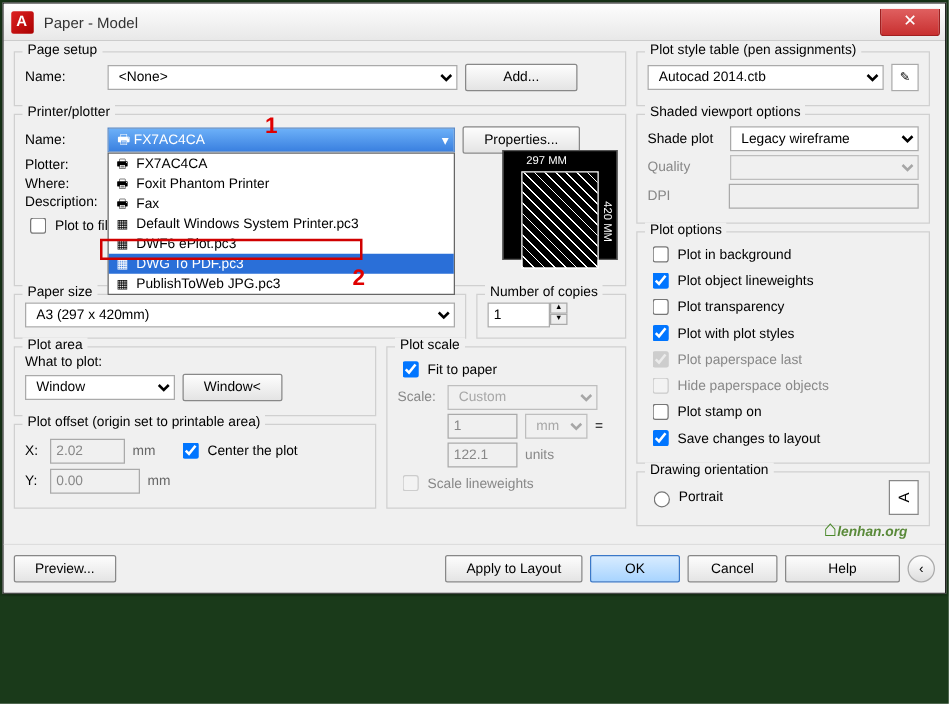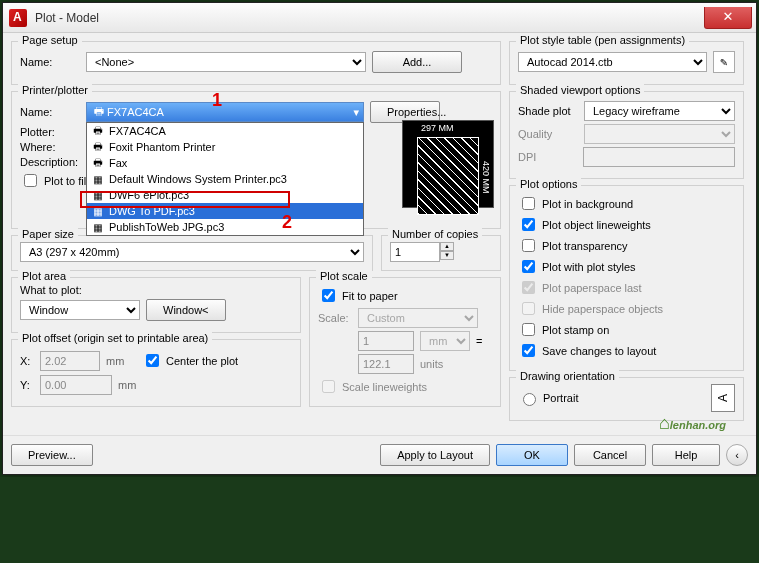--- a/index.html
+++ b/index.html
@@ -55,21 +55,21 @@
 .nav-arrow { width: 22px; height: 22px; border: 1px solid #aaa; border-radius: 11px; background: linear-gradient(#fff,#ddd); text-align: center; line-height: 20px; cursor: pointer; }
 .pos-rel { position: relative; }
 input:disabled, select:disabled { background:#f0f0f0; color:#888; }
 </style>
 </head>
 <body>
 
 <div class="window pos-rel">
   <div class="titlebar">
     <div class="logo"></div>
-    <div class="title">Plot - Model</div>
+    <div class="title">Paper - Model</div>
     <div class="spacer"></div>
     <div class="closebtn">✕</div>
   </div>
 
   <div class="body">
     <div class="leftcol">
 
       <div class="group">
         <span class="group-title">Page setup</span>
         <div class="row">
@@ -115,21 +115,21 @@
               <div class="dd-item hl">
                   <span class="ico">▦</span>
                   <span>DWG To PDF.pc3</span>
                 </div>
               <div class="dd-item">
                   <span class="ico">▦</span>
                   <span>PublishToWeb JPG.pc3</span>
                 </div>
             </div>
           </div>
-          <button class="btn" style="width:70px">Properties...</button>
+          <button class="btn" style="width:94px">Properties...</button>
         </div>
         <div class="row">
             <span class="label">Plotter:</span>
           </div>
         <div class="row">
             <span class="label">Where:</span>
           </div>
         <div class="row">
             <span class="label">Description:</span>
           </div>
@@ -297,18 +297,18 @@
       </div>
     </div>
   </div>
 
   <div class="footer">
     <button class="btn">Preview...</button>
     <div class="spacer"></div>
     <button class="btn">Apply to Layout</button>
     <button class="btn primary" style="width:72px">OK</button>
     <button class="btn" style="width:72px">Cancel</button>
-    <button class="btn" style="width:68px">Help</button>
+    <button class="btn" style="width:92px">Help</button>
     <div class="nav-arrow">‹</div>
   </div>
 
   <div class="watermark"><span class="house">⌂</span><span>lenhan.org</span></div>
 </div>
 
 </body></html>

